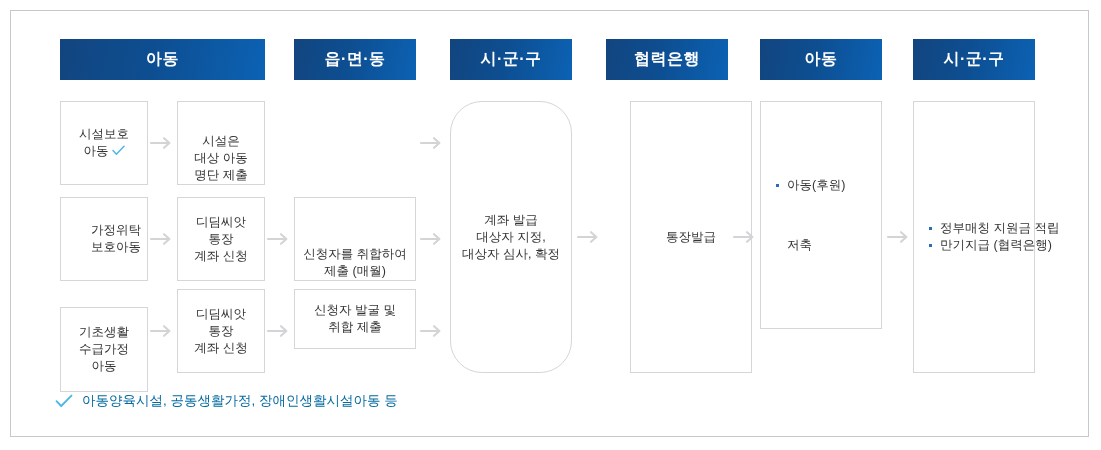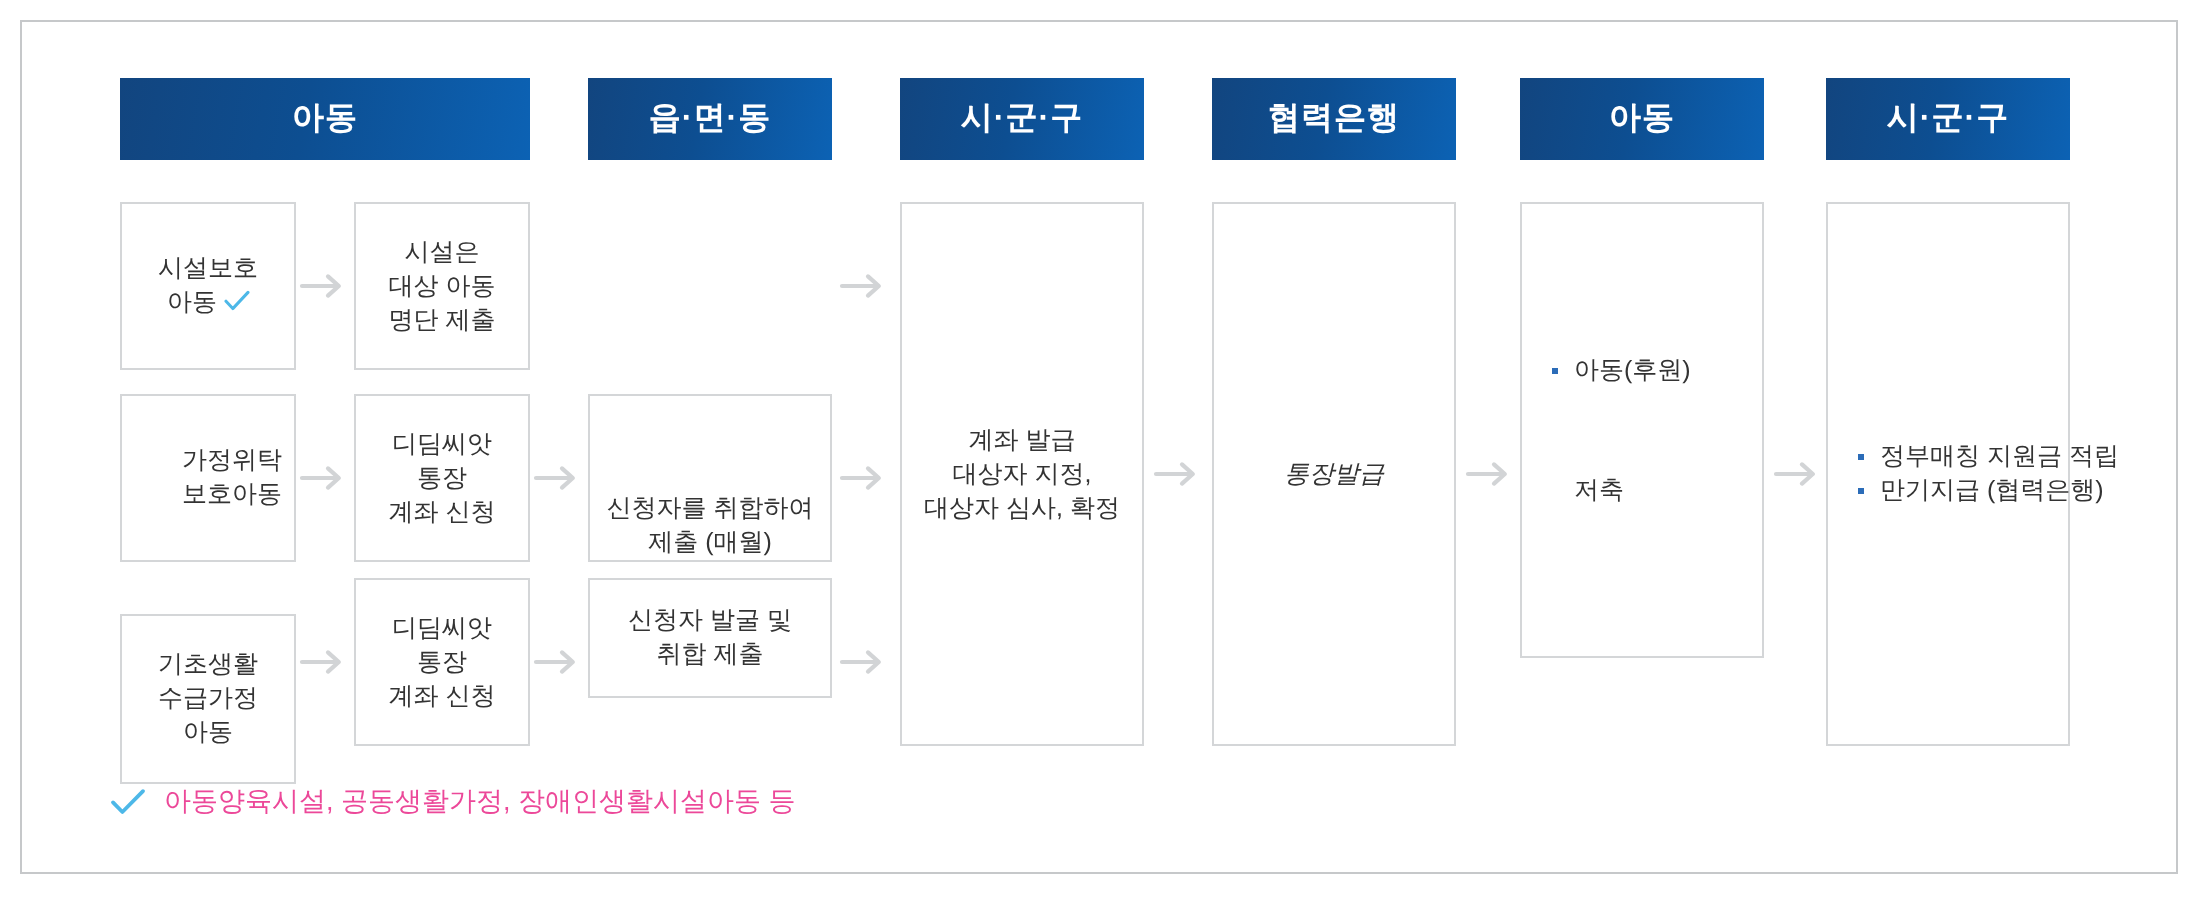--- a/index.html
+++ b/index.html
@@ -115,21 +115,21 @@
   }
 
   
   .footnote {
     position: absolute;
     left: 55px;
     top: 392px;
     display: flex;
     align-items: center;
     gap: 9px;
-    color: #ec4899;
+    color: #0369a1;
     font-size: 13.5px;
     white-space: nowrap;
   }
   .footnote .chk {
     width: 18px;
     height: 14px;
     flex: 0 0 auto;
   }
 </style>
 </head>
@@ -174,21 +174,21 @@
   </div>
 
   <div class="pbox" style="left:60px; top:307px; width:88px; height:85px;">
     <div class="inner">
       <span class="line">기초생활</span>
       <span class="line">수급가정</span>
       <span class="line">아동</span>
     </div>
   </div>
 
-  <div class="pbox" style="left:177px; top:101px; width:88px; height:84px;">
+  <div class="pbox" style="left:177px; top:101px; width:88px; height:84px;align-items:flex-end;">
     <div class="inner">
       <span class="line">시설은</span>
       <span class="line">대상 아동</span>
       <span class="line">명단 제출</span>
     </div>
   </div>
 
   <div class="pbox" style="left:177px; top:197px; width:88px; height:84px;">
     <div class="inner">
       <span class="line">디딤씨앗</span>
@@ -212,29 +212,29 @@
     </div>
   </div>
 
   <div class="pbox" style="left:294px; top:289px; width:122px; height:60px;">
     <div class="inner">
       <span class="line">신청자 발굴 및</span>
       <span class="line">취합 제출</span>
     </div>
   </div>
 
-  <div class="pbox" style="left:450px; top:101px; width:122px; height:272px;">
+  <div class="pbox" style="left:450px; top:101px; width:122px; height:272px;border-radius:32px;">
     <div class="inner">
       <span class="line">계좌 발급</span>
       <span class="line">대상자 지정,</span>
       <span class="line">대상자 심사, 확정</span>
     </div>
   </div>
 
-  <div class="pbox" style="left:606px; top:101px; width:122px; height:272px;font-style:italic;">
+  <div class="pbox" style="left:630px; top:101px; width:122px; height:272px;">
     <div class="inner">
       <span class="line">통장발급</span>
     </div>
   </div>
 
   <div class="pbox bulleted" style="left:760px; top:101px; width:122px; height:228px;">
     <div class="inner">
       <span class="blitem">아동(후원)</span>
       <span class="blsub">저축</span>
     </div>

